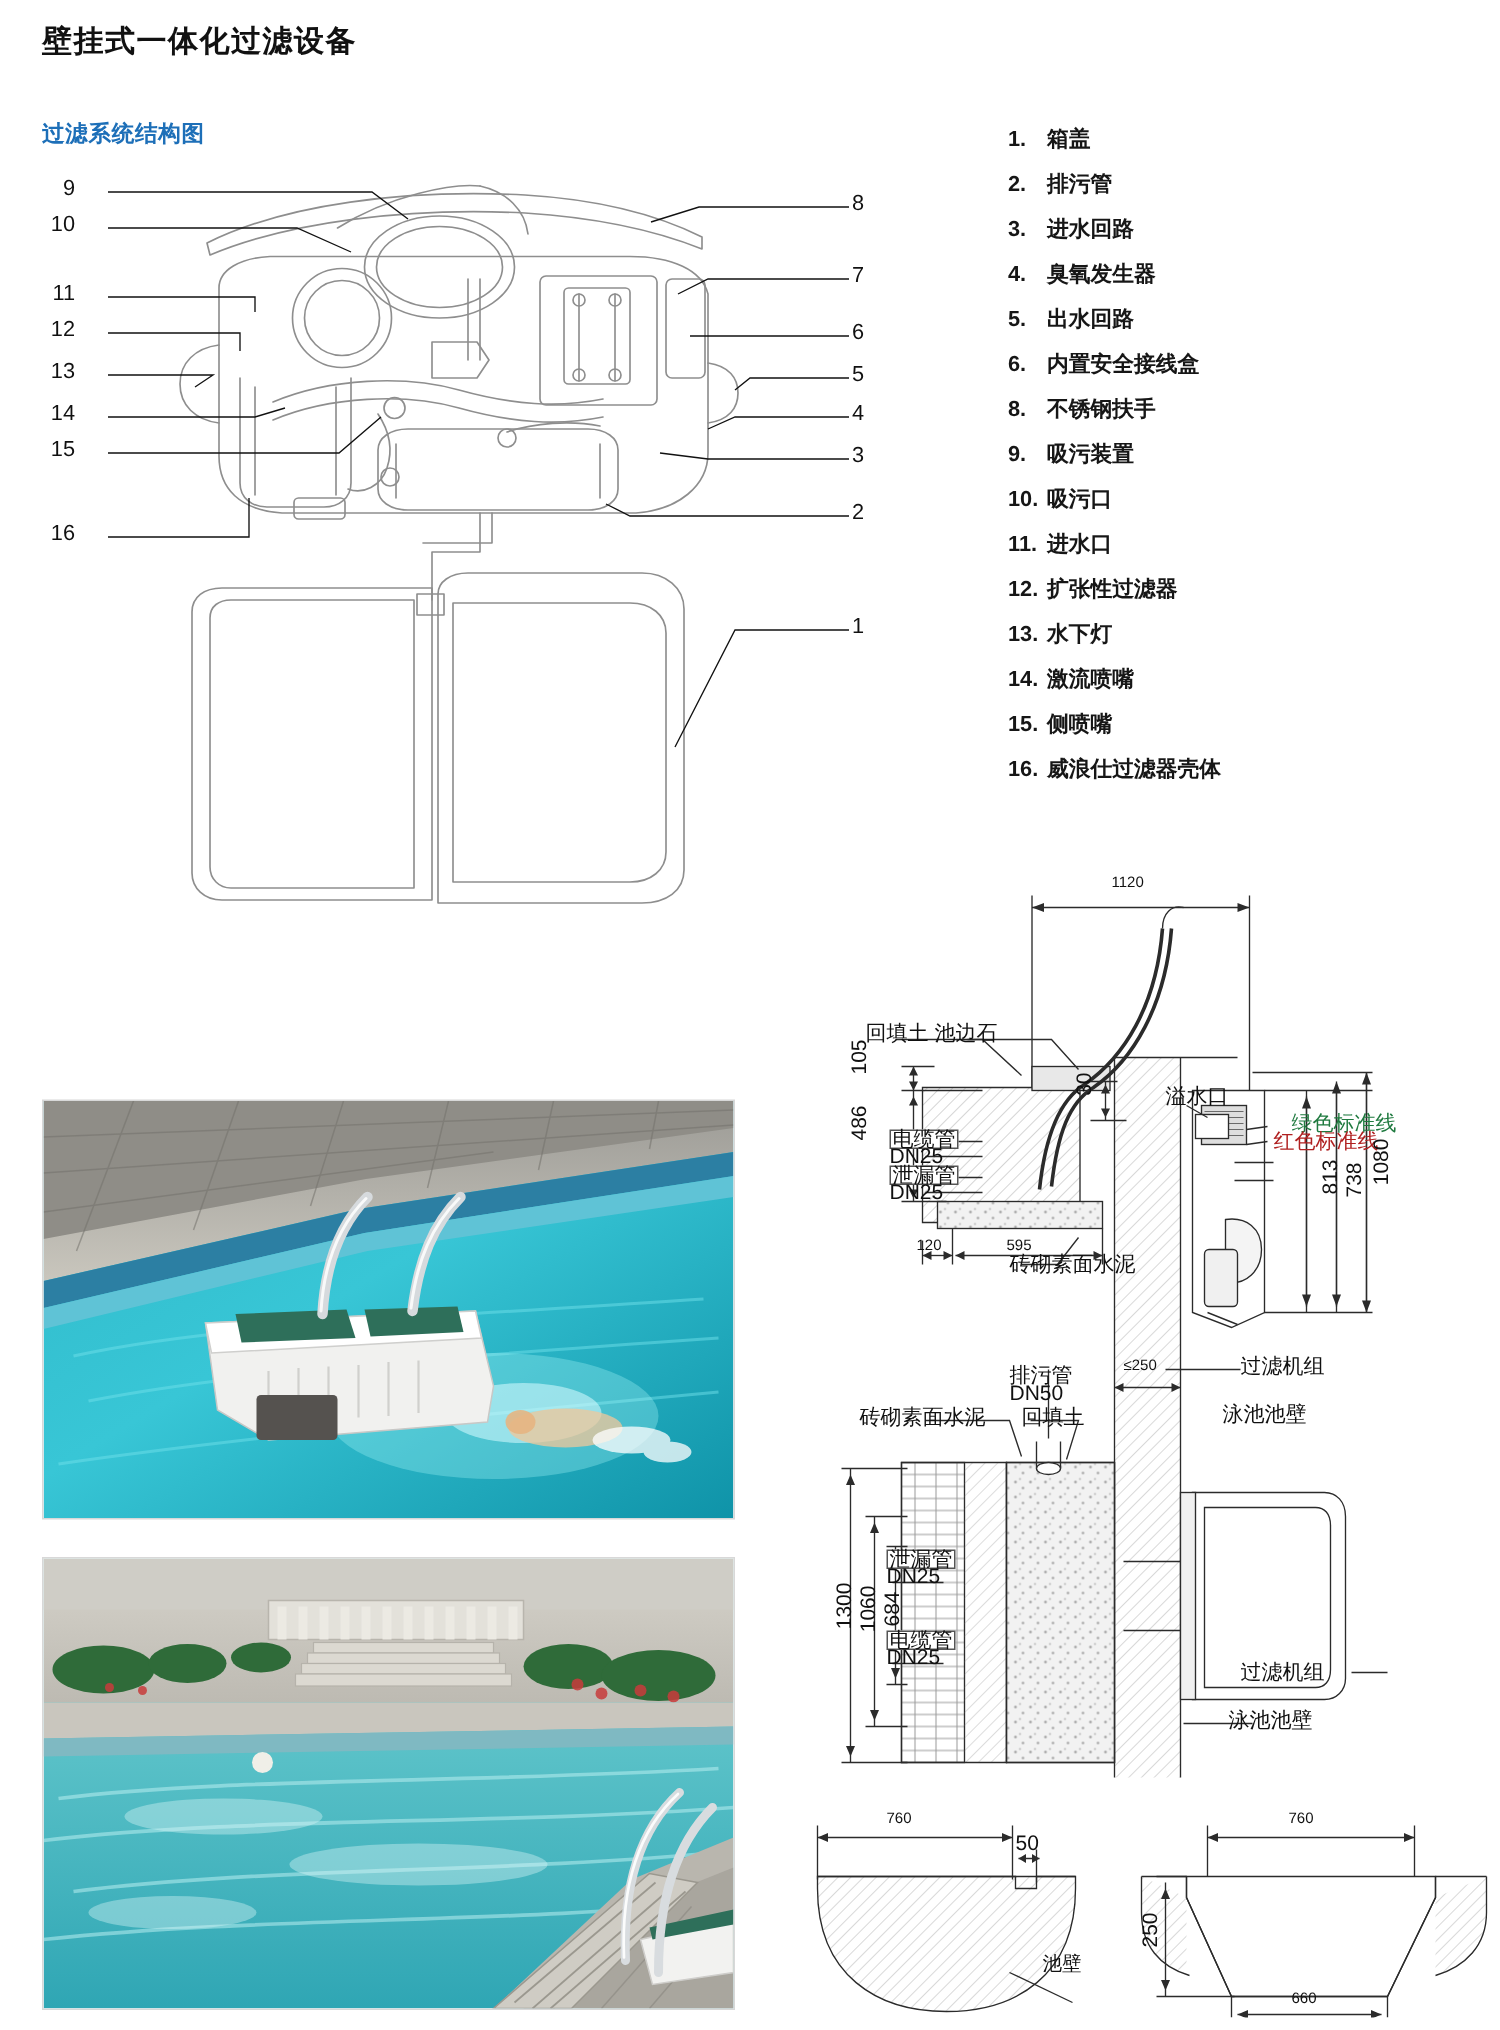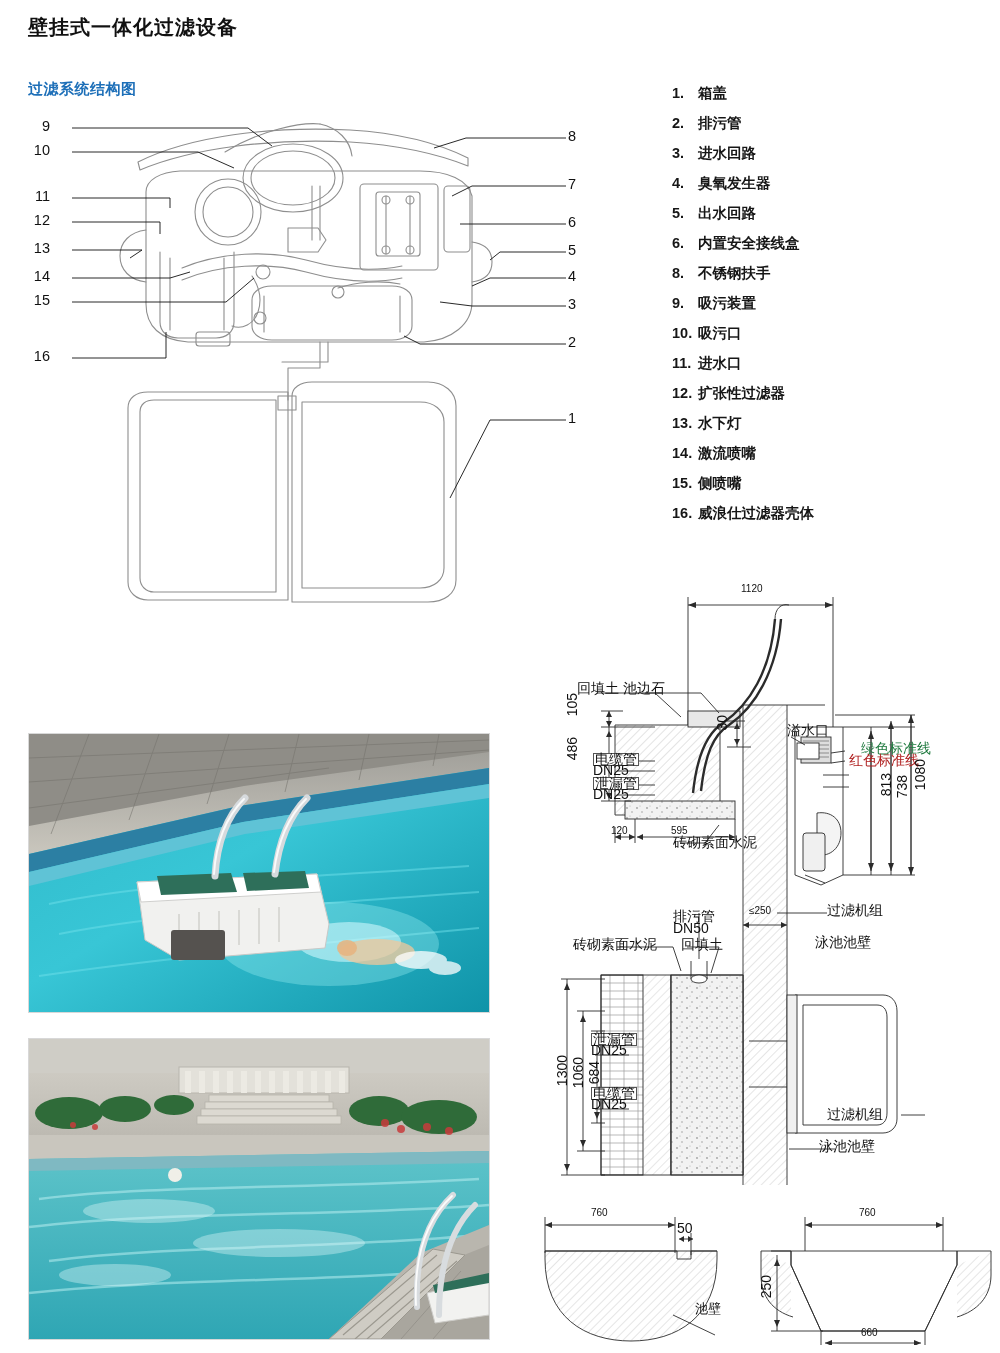--- a/index.html
+++ b/index.html
@@ -601,21 +601,21 @@
     <div class="eng-label vert" style="left:212px; top:140px;">30</div>
     <div class="eng-dim" style="left:106px; top:250px;">120</div>
     <div class="eng-dim" style="left:166px; top:250px;">595</div>
     <div class="eng-label" style="left:72px; top:108px;">回填土</div>
     <div class="eng-label" style="left:118px; top:108px;">池边石</div>
     <div class="eng-label boxed" style="left:88px; top:178px;">电缆管</div>
     <div class="eng-label" style="left:88px; top:190px;">DN25</div>
     <div class="eng-label boxed" style="left:88px; top:202px;">泄漏管</div>
     <div class="eng-label" style="left:88px; top:214px;">DN25</div>
     <div class="eng-label" style="left:168px; top:262px;">砖砌素面水泥</div>
-    <div class="eng-label" style="left:282px; top:150px;text-align:right;">溢水口</div>
+    <div class="eng-label" style="left:272px; top:150px;text-align:right;">溢水口</div>
     <div class="eng-label" style="left:356px; top:168px; color:#1f7a3f;">绿色标准线</div>
     <div class="eng-label" style="left:344px; top:180px; color:#b02020;">红色标准线</div>
     <div class="eng-label vert" style="left:392px; top:200px;">738</div>
     <div class="eng-label vert" style="left:376px; top:198px;">813</div>
     <div class="eng-label vert" style="left:410px; top:184px;">1080</div>
     <div class="eng-label" style="left:322px; top:330px;">过滤机组</div>
     <div class="eng-label" style="left:310px; top:362px;">泳池池壁</div>
 
     <div class="eng-dim" style="left:244px; top:330px;">≤250</div>
     <div class="eng-label" style="left:168px; top:336px;">排污管</div>

